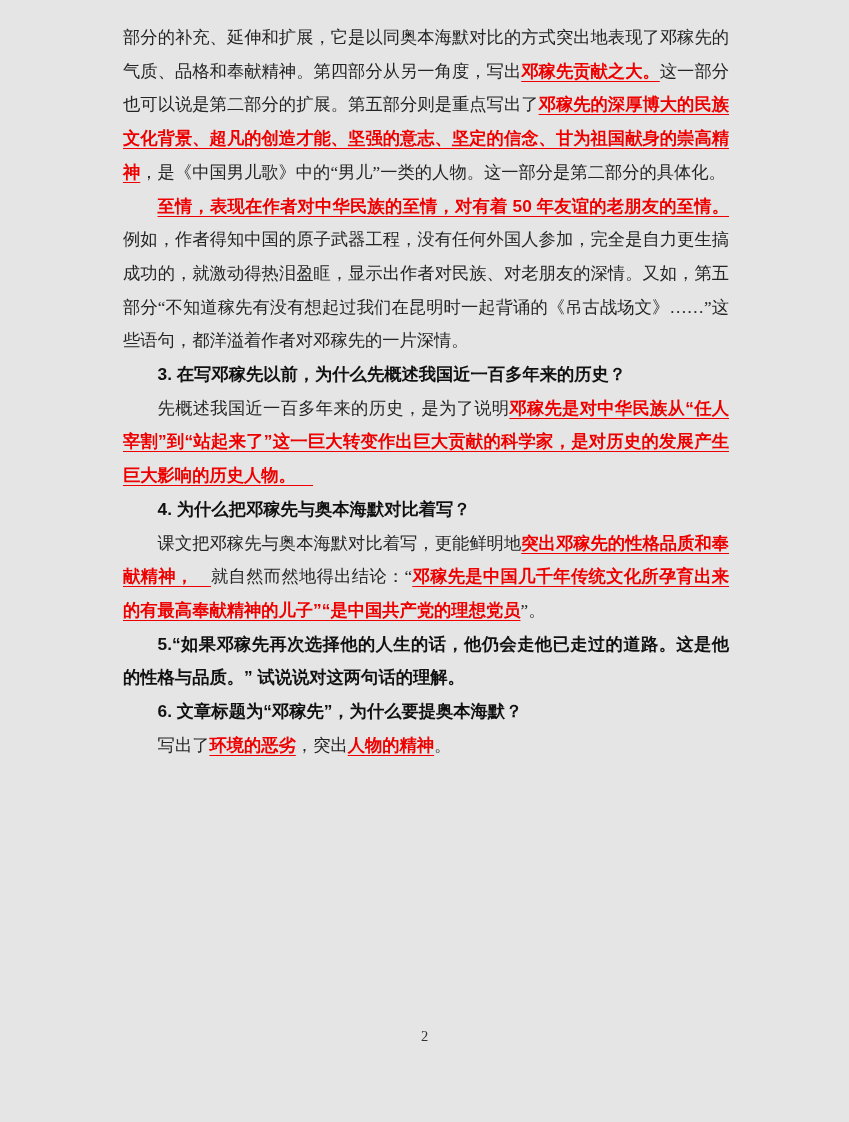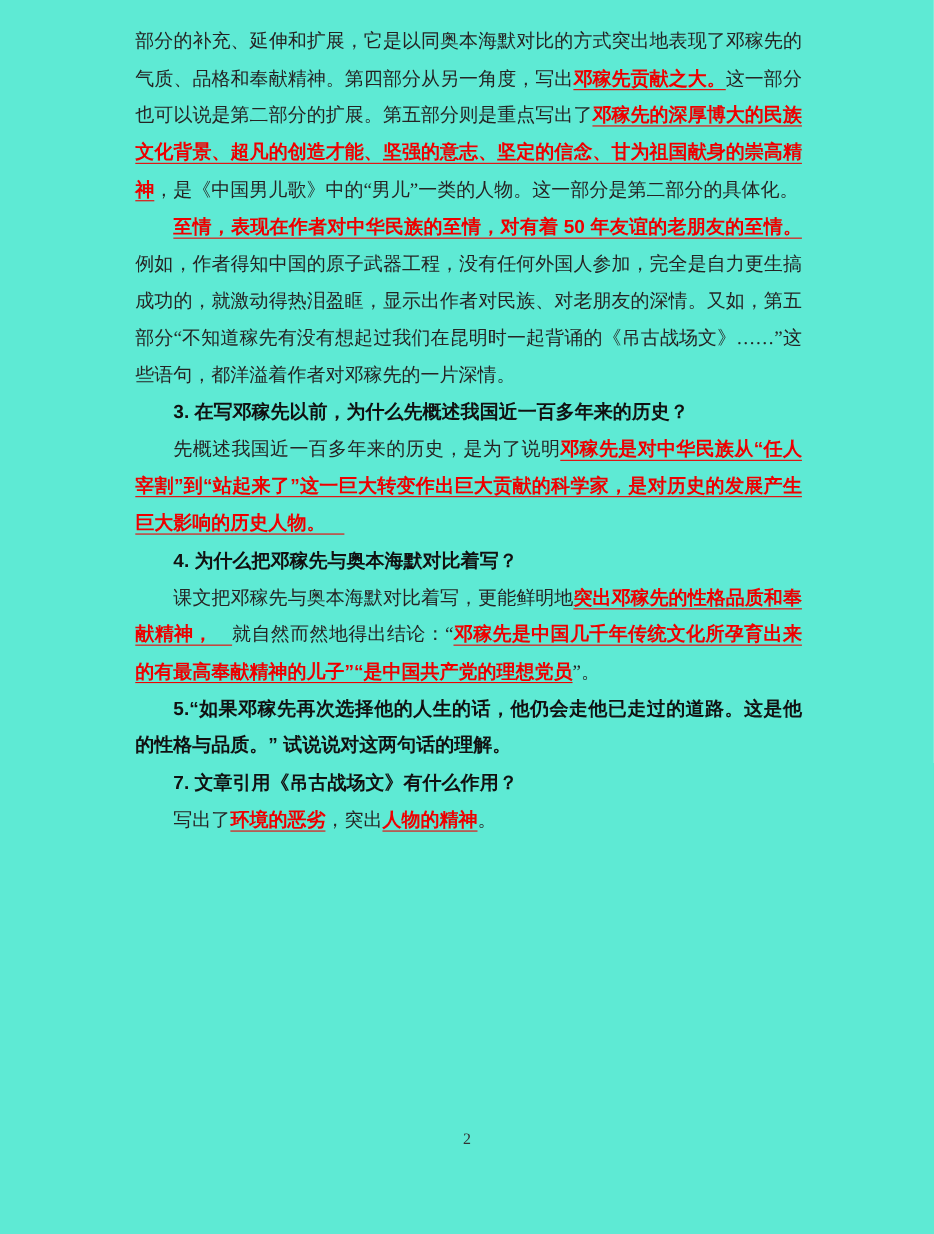--- a/index.html
+++ b/index.html
@@ -4,21 +4,21 @@
 <style>
   html, body {
     margin: 0;
     padding: 0;
     background: #ffffff;
   }
   .page {
     position: relative;
     width: 849px;
     height: 1122px;
-    background: #5eead4;
+    background: #e5e5e5;
     overflow: hidden;
   }
   .doc {
     position: absolute;
     left: 123px;
     top: 21px;
     width: 606px;
   }
   p.para {
     margin: 0;
@@ -62,17 +62,17 @@
 
 <div class="page">
   <div class="doc">
       <p class="para"><span>部分的补充、延伸和扩展，它是以同奥本海默对比的方式突出地表现了邓稼先的气质、品格和奉献精神。第四部分从另一角度，写出</span><span class="hl">邓稼先贡献之大。</span><span>这一部分也可以说是第二部分的扩展。第五部分则是重点写出了</span><span class="hl">邓稼先的深厚博大的民族文化背景、超凡的创造才能、坚强的意志、坚定的信念、甘为祖国献身的崇高精神</span><span>，是《中国男儿歌》中的“男儿”一类的人物。这一部分是第二部分的具体化。</span></p>
       <p class="para indent"><span class="hl">至情，表现在作者对中华民族的至情，对有着 50 年友谊的老朋友的至情。</span><span>例如，作者得知中国的原子武器工程，没有任何外国人参加，完全是自力更生搞成功的，就激动得热泪盈眶，显示出作者对民族、对老朋友的深情。又如，第五部分“不知道稼先有没有想起过我们在昆明时一起背诵的《吊古战场文》……”这些语句，都洋溢着作者对邓稼先的一片深情。</span></p>
       <p class="para q indent"><span>3. 在写邓稼先以前，为什么先概述我国近一百多年来的历史？</span></p>
       <p class="para indent"><span>先概述我国近一百多年来的历史，是为了说明</span><span class="hl">邓稼先是对中华民族从“任人宰割”到“站起来了”这一巨大转变作出巨大贡献的科学家，是对历史的发展产生巨大影响的历史人物。　</span></p>
       <p class="para q indent"><span>4. 为什么把邓稼先与奥本海默对比着写？</span></p>
       <p class="para indent"><span>课文把邓稼先与奥本海默对比着写，更能鲜明地</span><span class="hl">突出邓稼先的性格品质和奉献精神，　</span><span>就自然而然地得出结论：“</span><span class="hl">邓稼先是中国几千年传统文化所孕育出来的有最高奉献精神的儿子”“是中国共产党的理想党员</span><span>”。</span></p>
       <p class="para q indent"><span>5.“如果邓稼先再次选择他的人生的话，他仍会走他已走过的道路。这是他的性格与品质。” 试说说对这两句话的理解。</span></p>
-      <p class="para q indent"><span>7. 文章引用《吊古战场文》有什么作用？</span></p>
+      <p class="para q indent"><span>6. 文章标题为“邓稼先”，为什么要提奥本海默？</span></p>
       <p class="para indent"><span>写出了</span><span class="hl">环境的恶劣</span><span>，突出</span><span class="hl">人物的精神</span><span>。</span></p>
     </div>
   <div class="footer">2</div>
 </div>
 
 </body></html>

